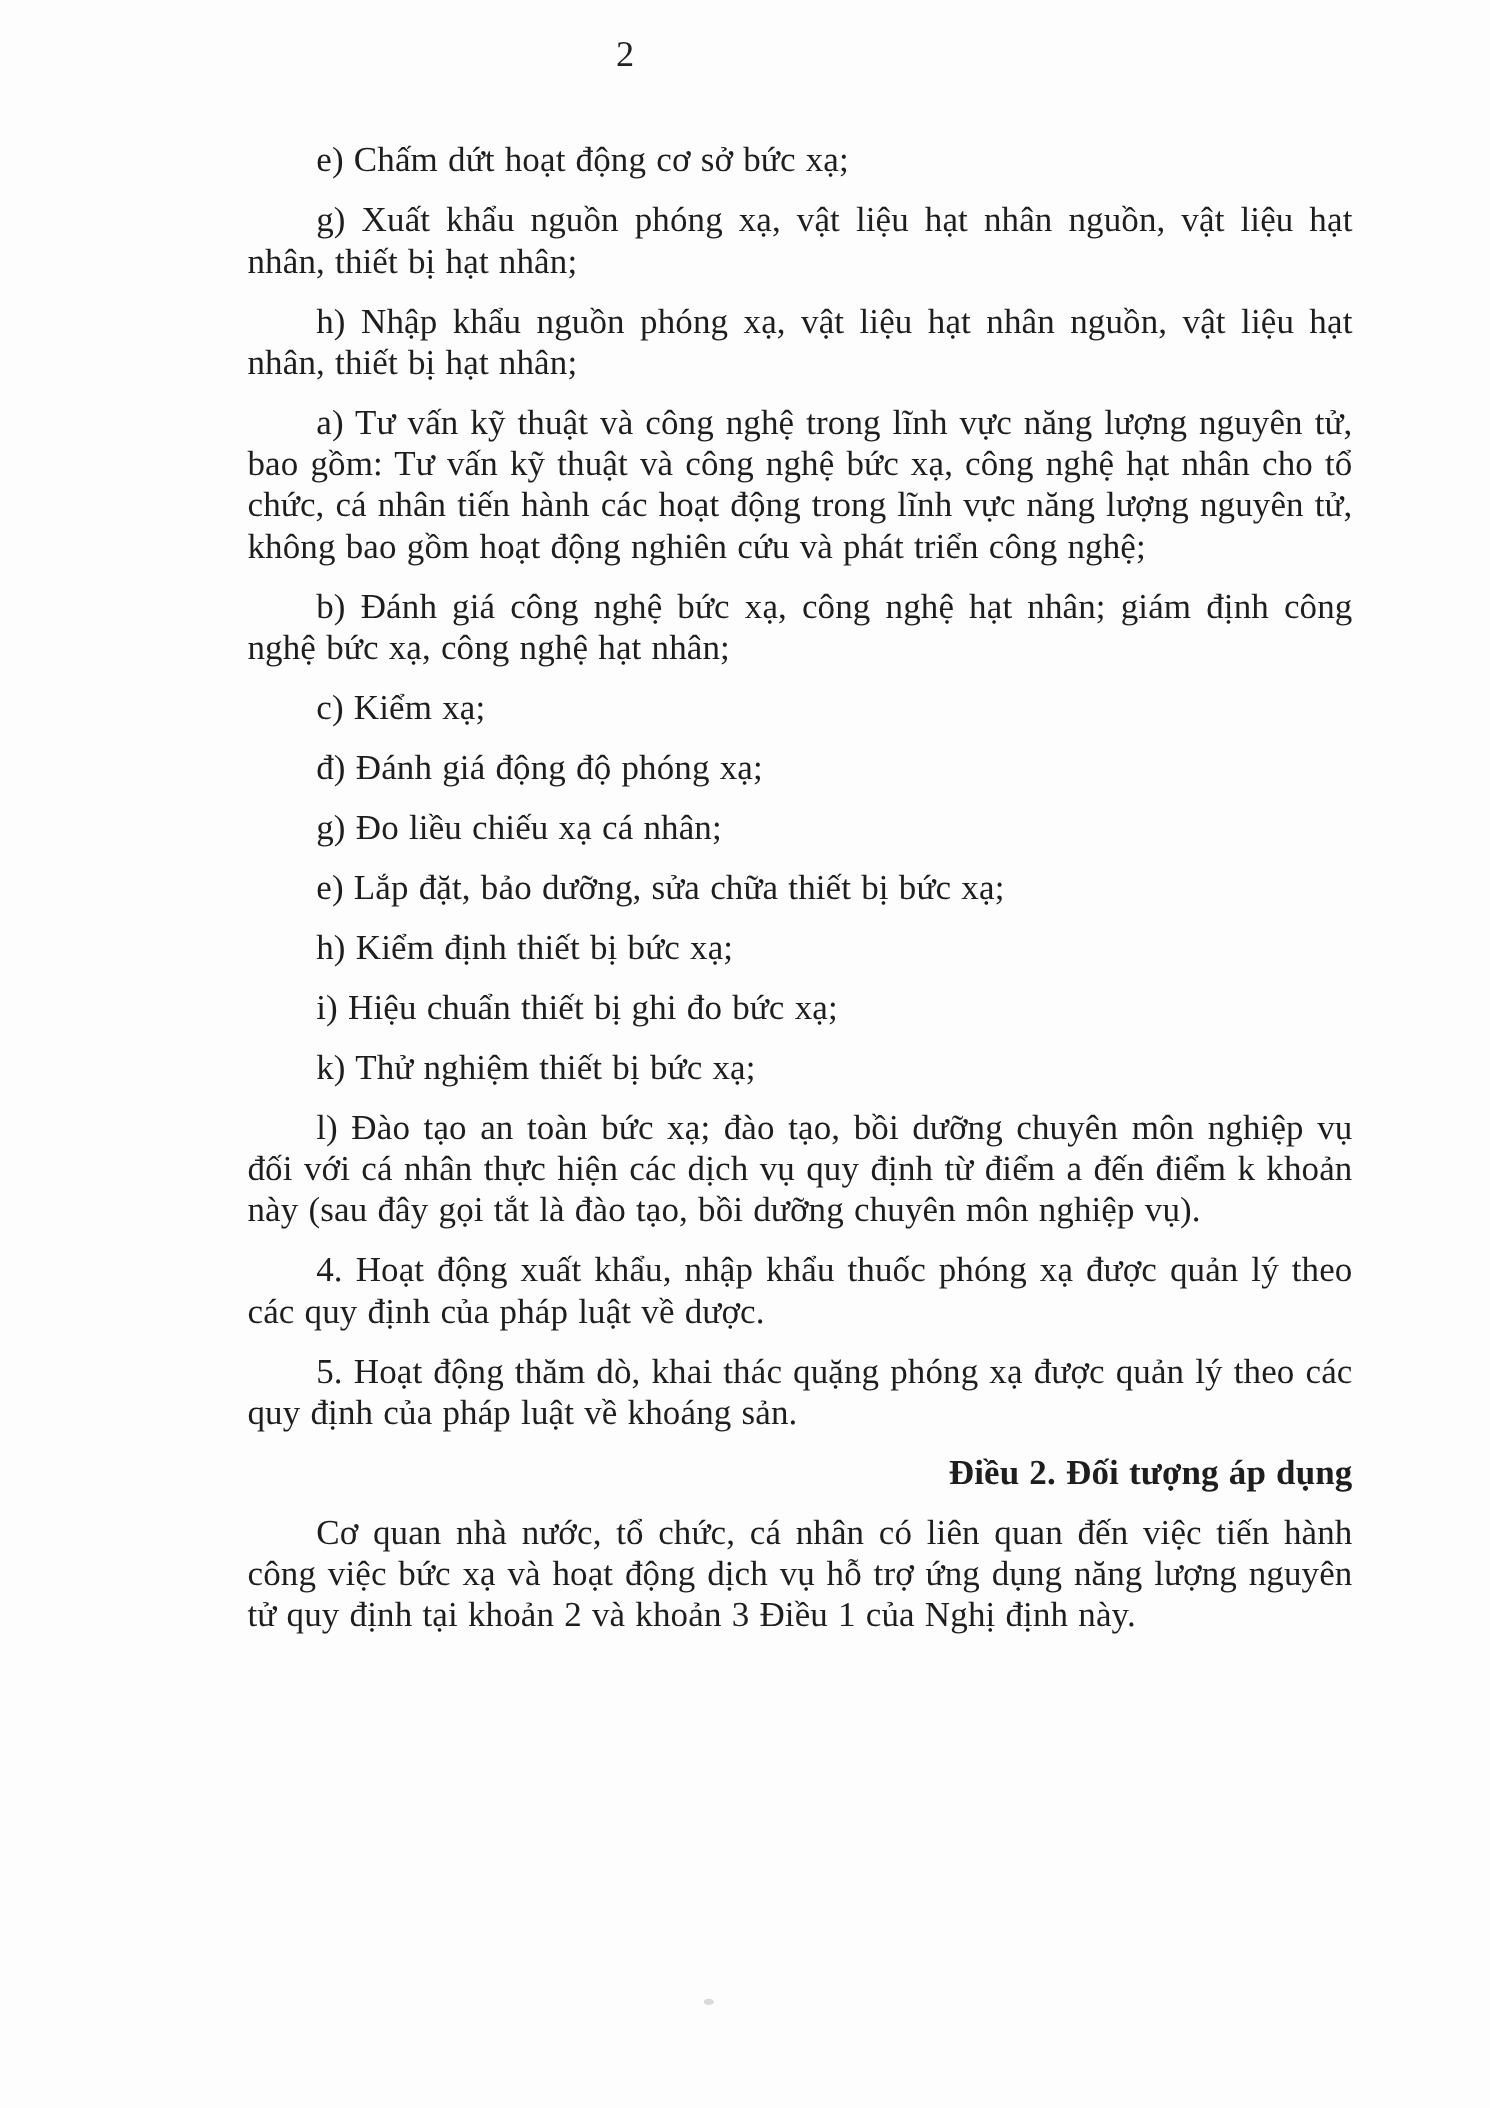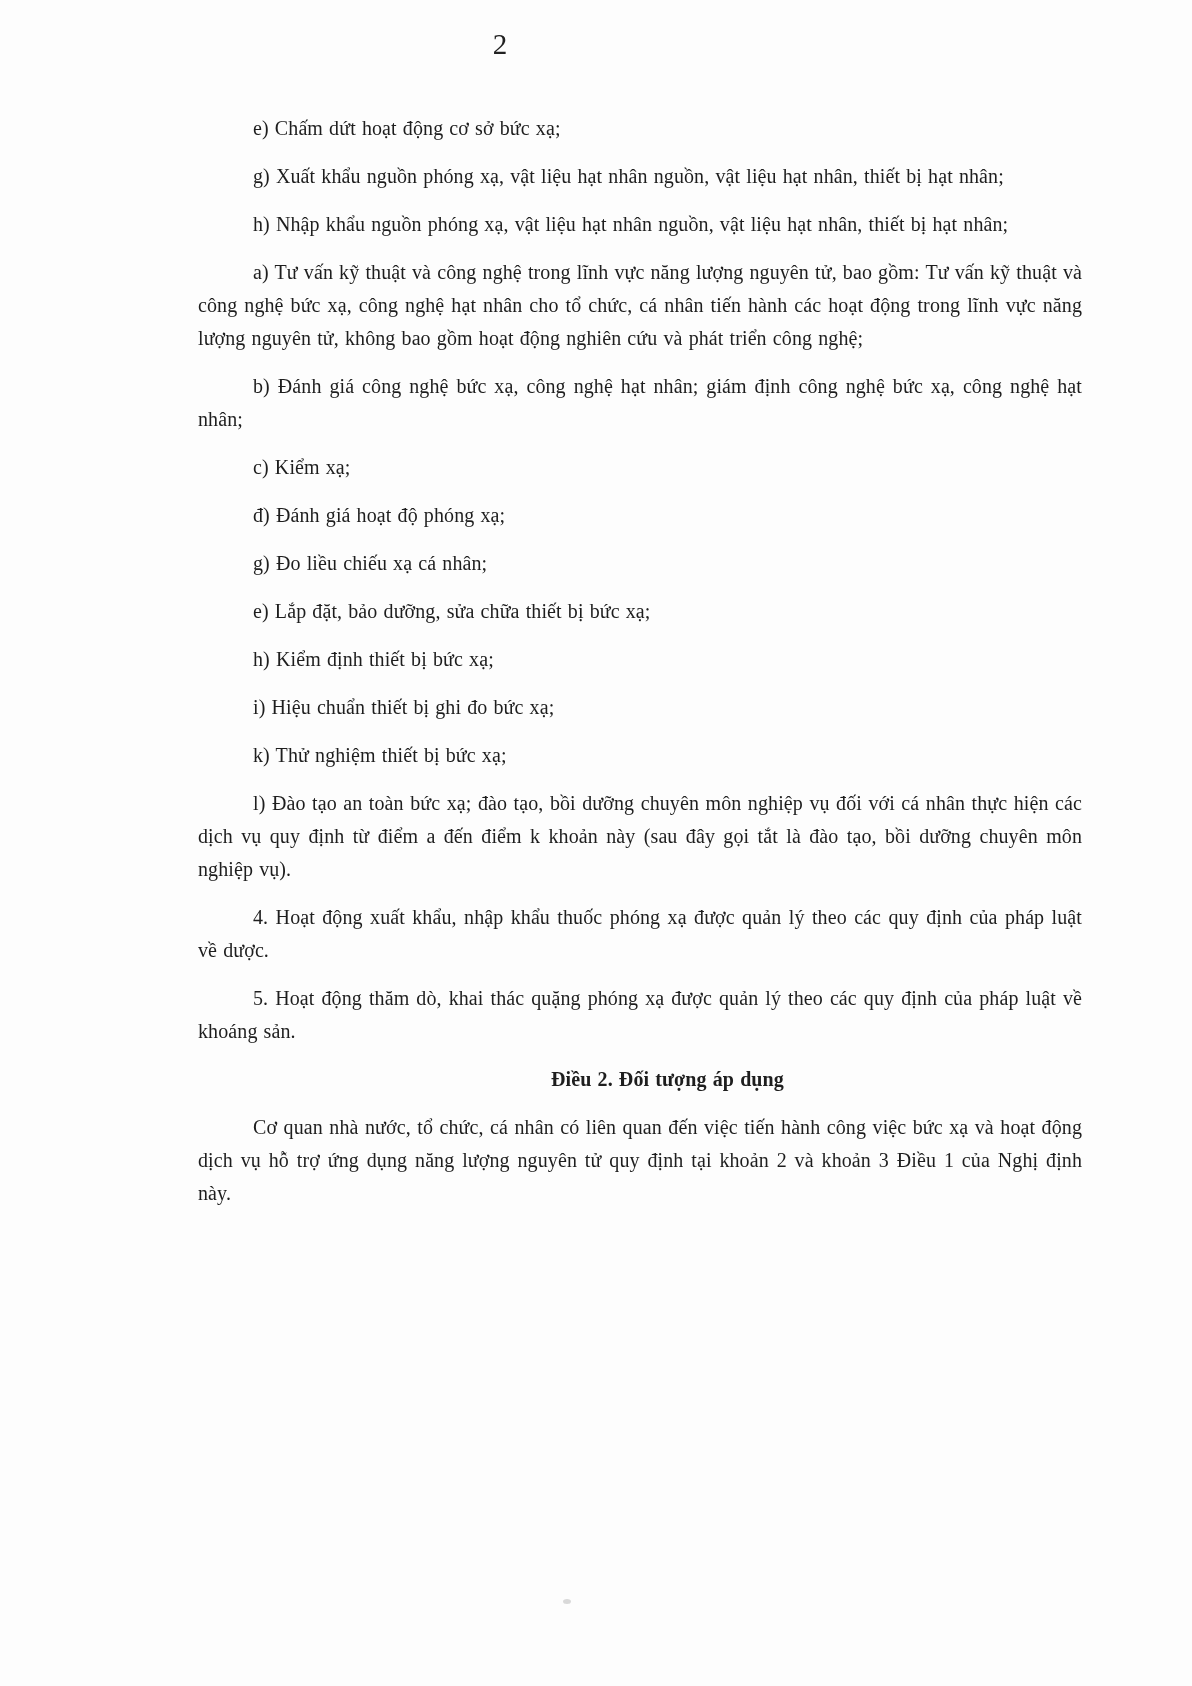--- a/index.html
+++ b/index.html
@@ -24,33 +24,33 @@
     text-align: center;
     font-size: 29px;
     line-height: 33px;
     color: #222;
   }
   .content {
     position: absolute;
     top: 112px;
     left: 198px;
     width: 884px;
-    font-size: 20px;
+    font-size: 28px;
     line-height: 33px;
     text-align: justify;
     letter-spacing: 0.1px;
   }
   .content p {
     margin: 0 0 15px 0;
     text-indent: 55px;
     word-spacing: 1px;
   }
   .content p.heading {
     font-weight: bold;
-    text-align: center;
+    text-align: right;
   }
   .smudge {
     position: absolute;
     left: 563px;
     top: 1599px;
     width: 8px;
     height: 5px;
     background: #bcbcbc;
     border-radius: 50%;
     opacity: 0.55;
@@ -63,21 +63,21 @@
 
   <div class="page-number">2</div>
 
   <div class="content">
     <p>e) Chấm dứt hoạt động cơ sở bức xạ;</p>
     <p>g) Xuất khẩu nguồn phóng xạ, vật liệu hạt nhân nguồn, vật liệu hạt nhân, thiết bị hạt nhân;</p>
     <p>h) Nhập khẩu nguồn phóng xạ, vật liệu hạt nhân nguồn, vật liệu hạt nhân, thiết bị hạt nhân;</p>
     <p>a) Tư vấn kỹ thuật và công nghệ trong lĩnh vực năng lượng nguyên tử, bao gồm: Tư vấn kỹ thuật và công nghệ bức xạ, công nghệ hạt nhân cho tổ chức, cá nhân tiến hành các hoạt động trong lĩnh vực năng lượng nguyên tử, không bao gồm hoạt động nghiên cứu và phát triển công nghệ;</p>
     <p>b) Đánh giá công nghệ bức xạ, công nghệ hạt nhân; giám định công nghệ bức xạ, công nghệ hạt nhân;</p>
     <p>c) Kiểm xạ;</p>
-    <p>đ) Đánh giá hoạt độ phóng xạ;</p>
+    <p>đ) Đánh giá động độ phóng xạ;</p>
     <p>g) Đo liều chiếu xạ cá nhân;</p>
     <p>e) Lắp đặt, bảo dưỡng, sửa chữa thiết bị bức xạ;</p>
     <p>h) Kiểm định thiết bị bức xạ;</p>
     <p>i) Hiệu chuẩn thiết bị ghi đo bức xạ;</p>
     <p>k) Thử nghiệm thiết bị bức xạ;</p>
     <p>l) Đào tạo an toàn bức xạ; đào tạo, bồi dưỡng chuyên môn nghiệp vụ đối với cá nhân thực hiện các dịch vụ quy định từ điểm a đến điểm k khoản này (sau đây gọi tắt là đào tạo, bồi dưỡng chuyên môn nghiệp vụ).</p>
     <p>4. Hoạt động xuất khẩu, nhập khẩu thuốc phóng xạ được quản lý theo các quy định của pháp luật về dược.</p>
     <p>5. Hoạt động thăm dò, khai thác quặng phóng xạ được quản lý theo các quy định của pháp luật về khoáng sản.</p>
     <p class="heading">Điều 2. Đối tượng áp dụng</p>
     <p>Cơ quan nhà nước, tổ chức, cá nhân có liên quan đến việc tiến hành công việc bức xạ và hoạt động dịch vụ hỗ trợ ứng dụng năng lượng nguyên tử quy định tại khoản 2 và khoản 3 Điều 1 của Nghị định này.</p>

